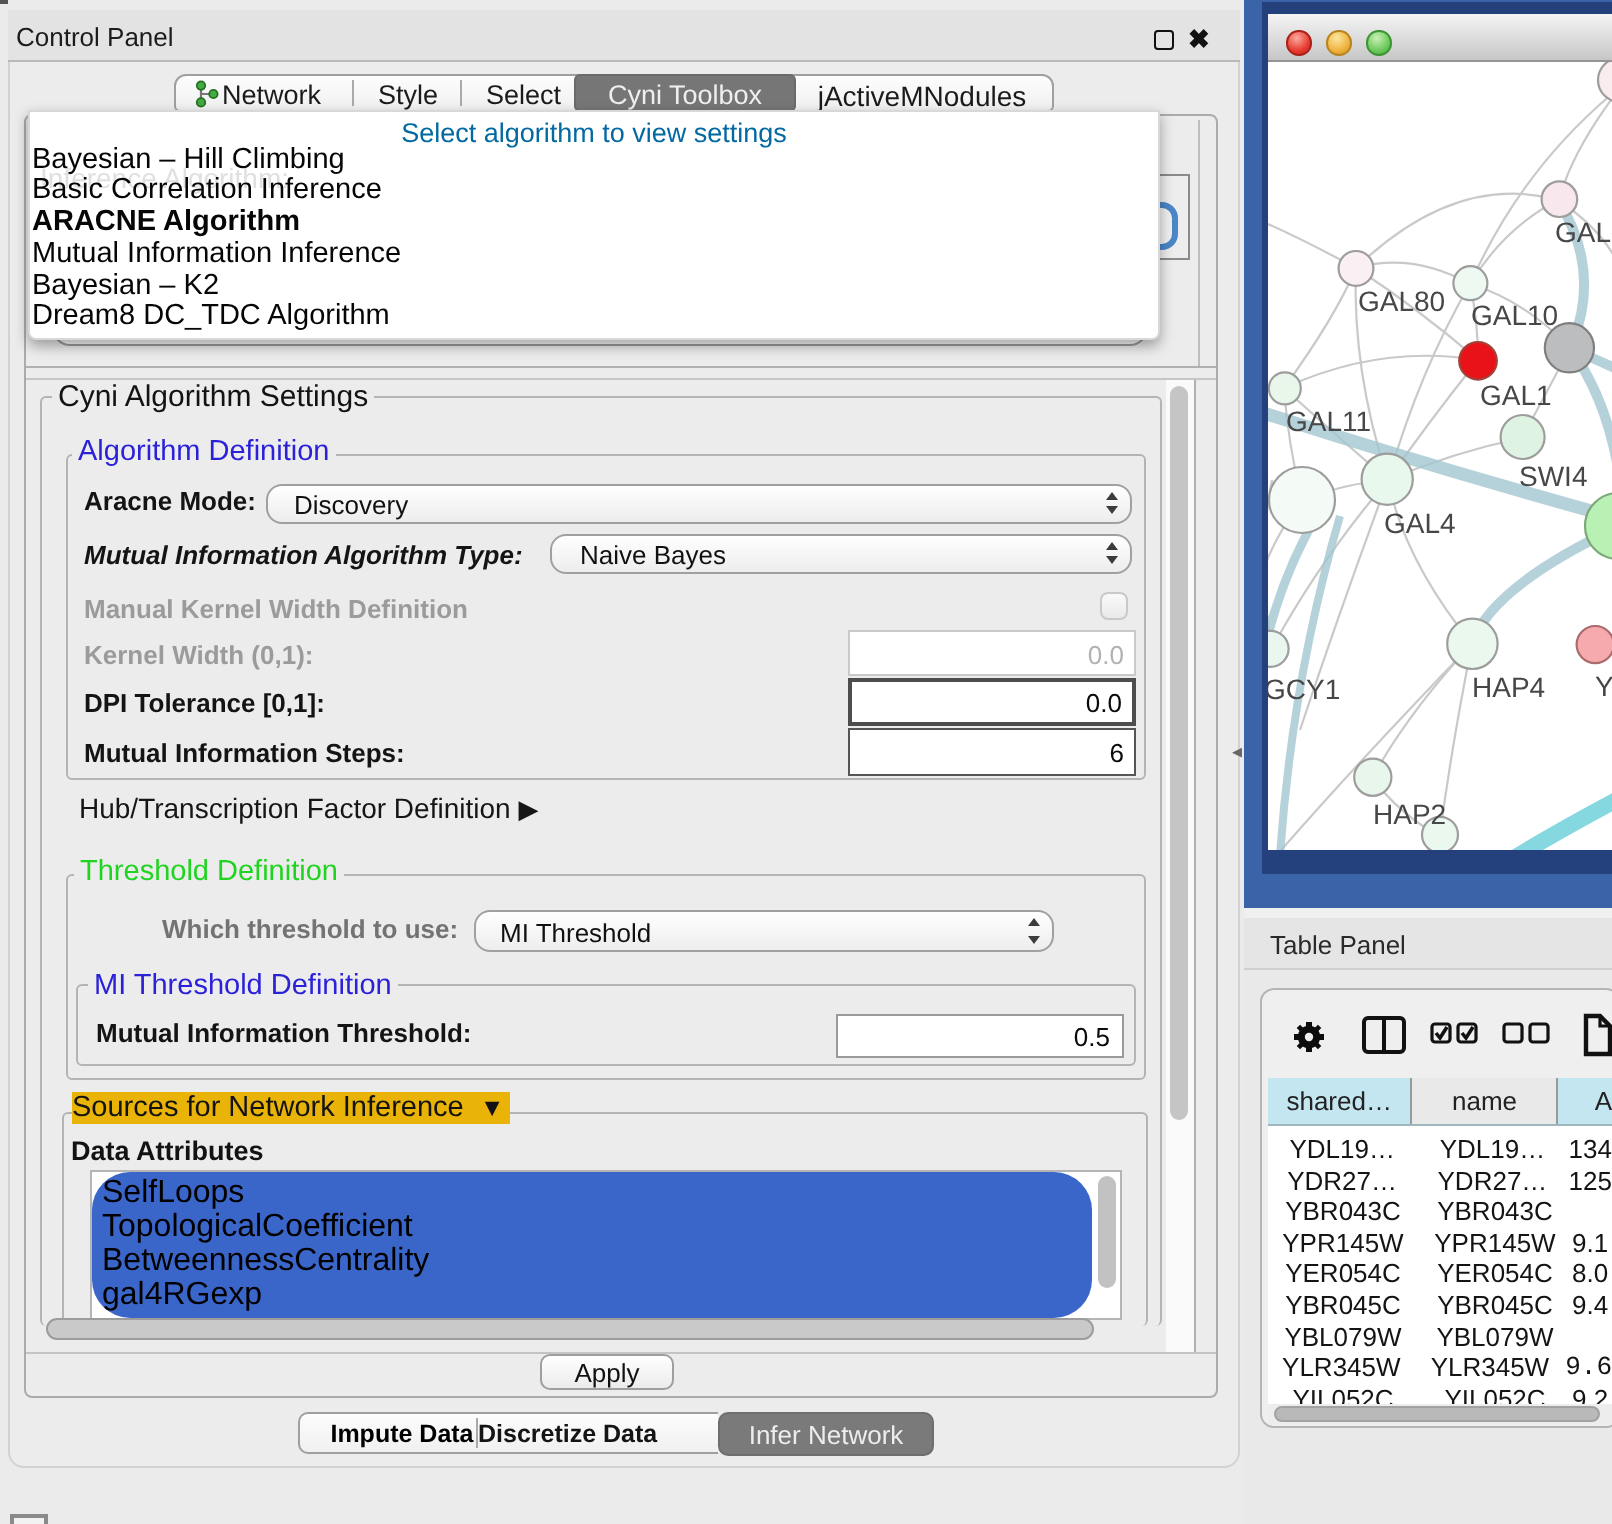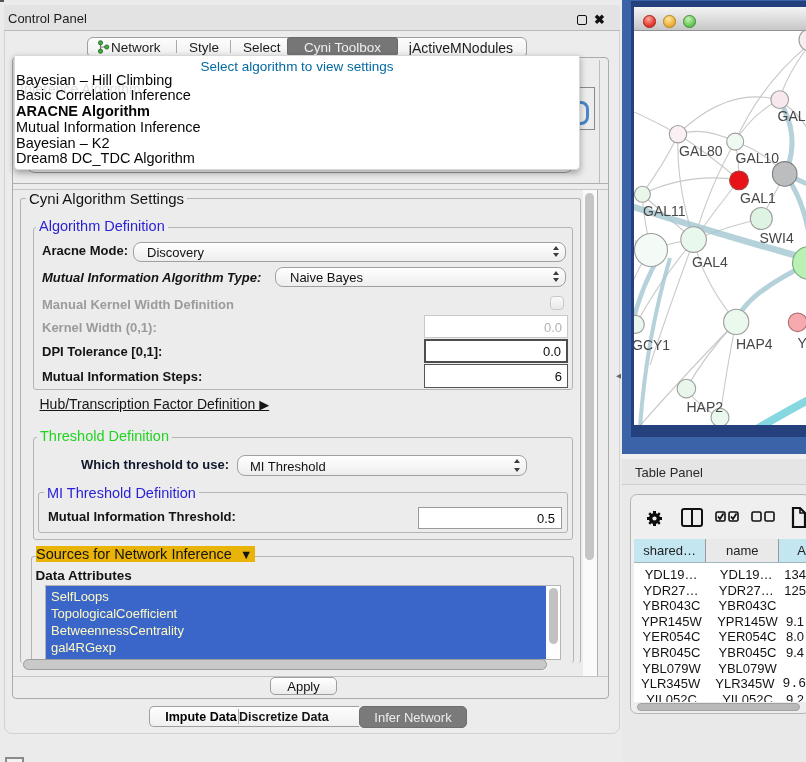--- a/index.html
+++ b/index.html
@@ -78,40 +78,40 @@
 </div>
 <div class="abs b" style="left:42px;top:297px;font-size:13px;color:#9b9b9b;">Manual Kernel Width Definition</div>
 <div class="abs" style="left:550px;top:296px;width:14px;height:14px;background:linear-gradient(#fafafa,#e9e9e9);border:1px solid #c9c9c9;border-radius:4px;"></div>
 <div class="abs b" style="left:42px;top:320px;font-size:13px;color:#9b9b9b;">Kernel Width (0,1):</div>
 <div class="abs" style="left:424px;top:315px;width:144px;height:23px;background:#fff;border:1px solid #c9c9c9;font-size:13px;color:#b2b2b2;text-align:right;padding:4px 5px 0 0;">0.0</div>
 <div class="abs b" style="left:42px;top:344px;font-size:13px;color:#141414;">DPI Tolerance [0,1]:</div>
 <div class="abs" style="left:424px;top:339px;width:144px;height:24px;background:#fff;border:2px solid #4d4d4d;font-size:13px;color:#0a0a0a;text-align:right;padding:3px 5px 0 0;">0.0</div>
 <div class="abs b" style="left:42px;top:369px;font-size:13px;color:#141414;">Mutual Information Steps:</div>
 <div class="abs" style="left:424px;top:364px;width:144px;height:24px;background:#fff;border:1px solid #555;font-size:13px;color:#0a0a0a;text-align:right;padding:4px 5px 0 0;">6</div>
 
-<div class="abs" style="left:39.5px;top:395.5px;font-size:14px;color:#161616;text-decoration:underline;">Hub/Transcription Factor Definition <span style="font-size:13px;">▶</span></div>
+<div class="abs" style="left:39.5px;top:395.5px;font-size:14px;color:#161616;">Hub/Transcription Factor Definition <span style="font-size:13px;">▶</span></div>
 
 <div class="abs" style="left:33px;top:437px;width:540px;height:103px;border:1px solid #b4b4b4;border-radius:3px;"></div>
 <div class="abs" style="left:37px;top:428px;font-size:14.5px;color:#21d421;background:#ececec;padding:0 3px;">Threshold Definition</div>
-<div class="abs b" style="left:81px;top:457px;font-size:13px;color:#0f172a;">Which threshold to use:</div>
+<div class="abs b" style="left:81px;top:457px;font-size:13px;color:#737373;">Which threshold to use:</div>
 <div class="abs combo" style="left:237px;top:454.5px;width:290px;height:21.5px;">
   <span style="position:absolute;left:12px;top:3px;font-size:13px;color:#111;">MI Threshold</span>
 </div>
 
 <div class="abs" style="left:38px;top:492px;width:530px;height:41px;border:1px solid #b4b4b4;border-radius:3px;"></div>
 <div class="abs" style="left:44px;top:485px;font-size:14.5px;color:#2b22d8;background:#ececec;padding:0 3px;">MI Threshold Definition</div>
 <div class="abs b" style="left:48px;top:509px;font-size:13px;color:#141414;">Mutual Information Threshold:</div>
 <div class="abs" style="left:418px;top:507px;width:144px;height:22px;background:#fff;border:1px solid #9a9a9a;font-size:13px;color:#0a0a0a;text-align:right;padding:3px 6px 0 0;">0.5</div>
 
 <div class="abs" style="left:31px;top:556px;width:543px;height:107px;border:1px solid #b4b4b4;border-radius:3px;border-bottom:none;"></div>
 <div class="abs" style="left:36px;top:546px;font-size:14.5px;color:#131313;background:#eab308;padding:0 3px 0 0;">Sources for Network Inference&nbsp; <span style="font-size:12.5px;">▼</span></div>
 <div class="abs b" style="left:35.5px;top:568px;font-size:13.5px;color:#131313;">Data Attributes</div>
 
 <div class="abs" style="left:45px;top:585px;width:516px;height:75px;background:#fff;border:1px solid #b5b5b5;"></div>
-<div class="abs" style="left:46px;top:586px;width:500px;height:73px;background:#3b66c9;color:#fef9c3;font-size:13px;line-height:17px;padding:2px 0 0 5px;">SelfLoops<br>TopologicalCoefficient<br>BetweennessCentrality<br>gal4RGexp</div>
+<div class="abs" style="left:46px;top:586px;width:500px;height:73px;background:#3b66c9;color:#000000;font-size:16px;line-height:17px;padding:2px 0 0 5px;border-radius:19px;">SelfLoops<br>TopologicalCoefficient<br>BetweennessCentrality<br>gal4RGexp</div>
 <div class="abs" style="left:549px;top:587.5px;width:9px;height:56px;background:#c2c2c2;border-radius:4.5px;"></div>
 
 <div class="abs" style="left:583px;top:190px;width:15px;height:486px;background:#fafafa;border-right:1px solid #b0b0b0;"></div>
 <div class="abs" style="left:585px;top:193px;width:9px;height:367px;background:#c5c5c5;border-radius:4.5px;"></div>
 
 <div class="abs" style="left:23px;top:659px;width:524px;height:11px;background:#c9c9c9;border:1px solid #9c9c9c;border-radius:5.5px;"></div>
 <div class="abs" style="left:13px;top:676px;width:595px;height:1px;background:#c4c4c4;"></div>
 
 <div class="abs" style="left:270px;top:677px;width:67px;height:18px;background:linear-gradient(#ffffff,#ebebeb);border:1px solid #9e9e9e;border-radius:5px;text-align:center;font-size:13px;color:#111;padding-top:1px;">Apply</div>
 

